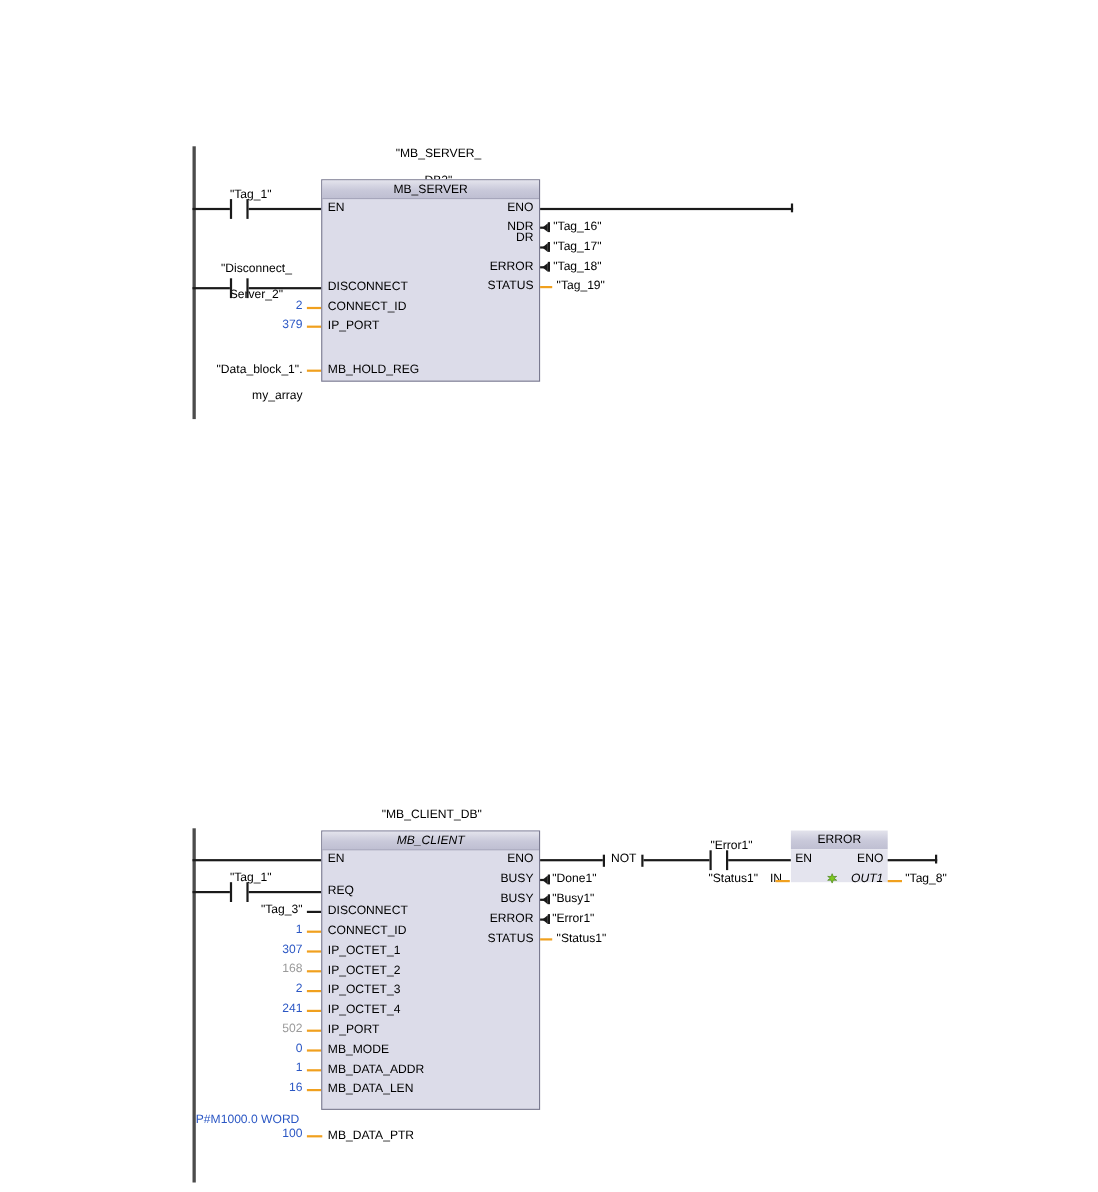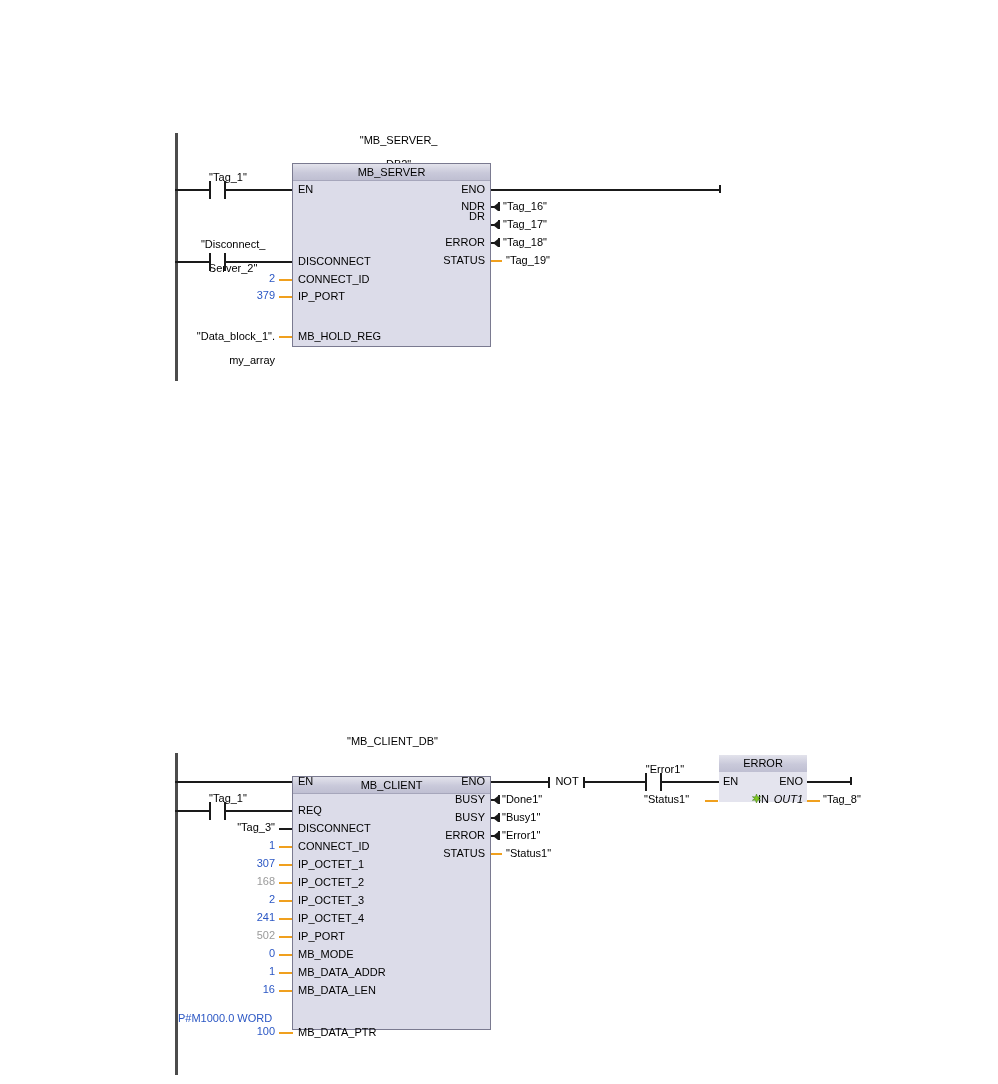--- a/index.html
+++ b/index.html
@@ -180,21 +180,21 @@
   <div class="val" style="left:200px;top:965px;width:75px;">1</div>
   <div class="stub" style="left:279px;top:972px;width:14px;"></div>
 
   <div class="val" style="left:200px;top:983px;width:75px;">16</div>
   <div class="stub" style="left:279px;top:990px;width:14px;"></div>
 
   <div class="val" style="left:178px;top:1012px;width:97px;text-align:left;">P#M1000.0 WORD</div>
   <div class="val" style="left:200px;top:1025px;width:75px;">100</div>
   <div class="stub" style="left:279px;top:1032px;width:14px;"></div>
 
-  <div class="fb" style="left:292px;top:776px;width:199px;height:254px;">
+  <div class="fb" style="left:292px;top:755px;width:199px;height:254px;font-style:italic;">
     <div class="fb-hd">MB_CLIENT</div>
   </div>
 
   <div class="pin in" style="left:298px;top:775px;">EN</div>
   <div class="pin in" style="left:298px;top:804px;">REQ</div>
   <div class="pin in" style="left:298px;top:822px;">DISCONNECT</div>
   <div class="pin in" style="left:298px;top:840px;">CONNECT_ID</div>
   <div class="pin in" style="left:298px;top:858px;">IP_OCTET_1</div>
   <div class="pin in" style="left:298px;top:876px;">IP_OCTET_2</div>
   <div class="pin in" style="left:298px;top:894px;">IP_OCTET_3</div>
@@ -239,21 +239,21 @@
   <div class="lbl" style="left:615px;top:763px;width:100px;">"Error1"</div>
   <div class="contact" style="left:645px;top:773px;width:17px;">
     <div class="bar l"></div>
     <div class="bar r"></div>
   </div>
   <div class="wire" style="left:662px;top:781px;width:57px;"></div>
 
   <div class="movehd" style="left:719px;top:755px;width:88px;height:17px;">ERROR</div>
   <div class="movebody" style="left:719px;top:772px;width:88px;height:30px;"></div>
   <div class="pin in" style="left:723px;top:775px;">EN</div>
-  <div class="pin in" style="left:758px;top:793px;">IN</div>
+  <div class="pin in" style="left:700px;top:793px;">IN</div>
   <div class="pin out" style="right:195px;top:775px;">ENO</div>
   <div class="pin out" style="right:195px;top:793px;font-style:italic;">OUT1</div>
 
   <svg class="starico" style="left:752px;top:794px;" viewBox="0 0 10 10">
     <path d="M5 0 L6.2 3.2 L9.6 3 L7 5 L9.6 7 L6.2 6.8 L5 10 L3.8 6.8 L0.4 7 L3 5 L0.4 3 L3.8 3.2 Z" fill="#7ec820" stroke="#3f7a10" stroke-width="0.6"></path>
   </svg>
 
   <div class="tag" style="left:644px;top:793px;">"Status1"</div>
   <div class="stub" style="left:705px;top:800px;width:13px;"></div>
 

